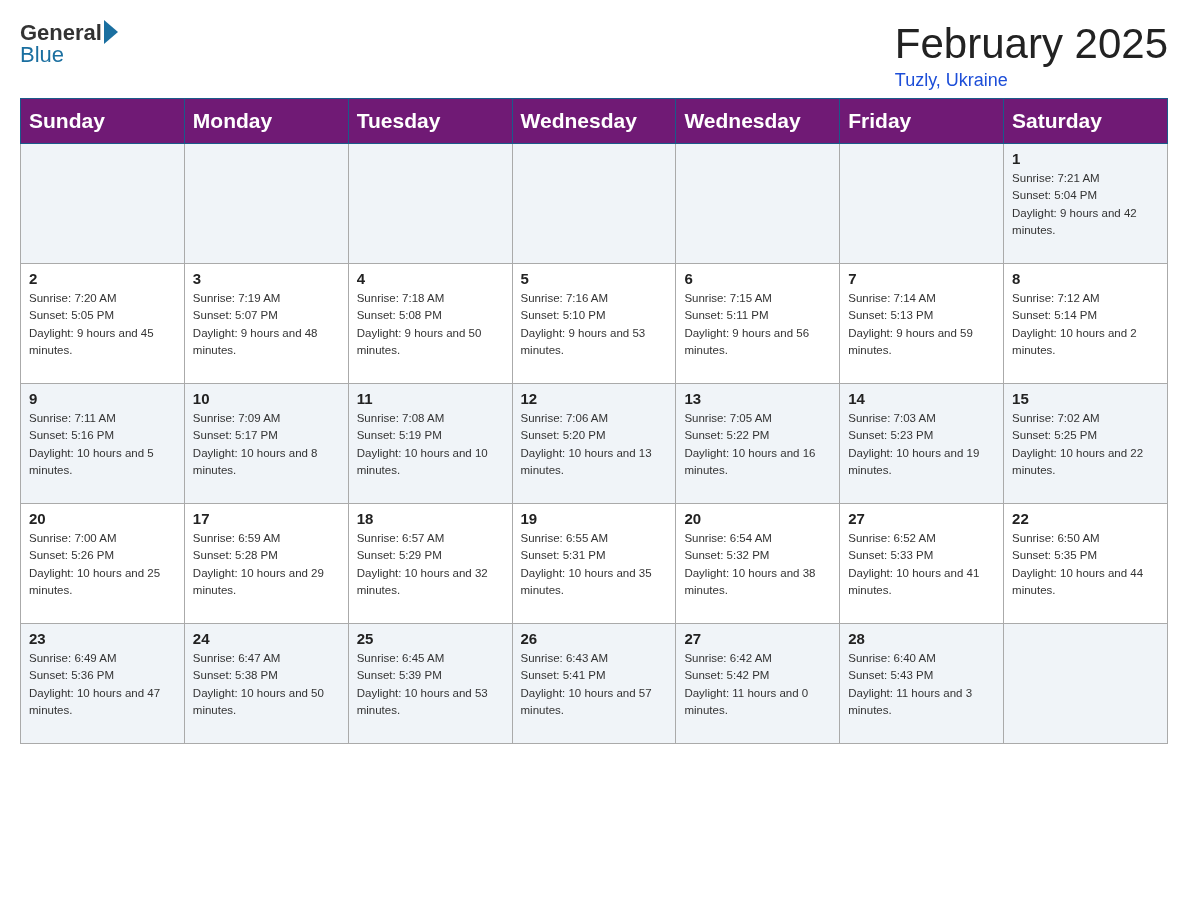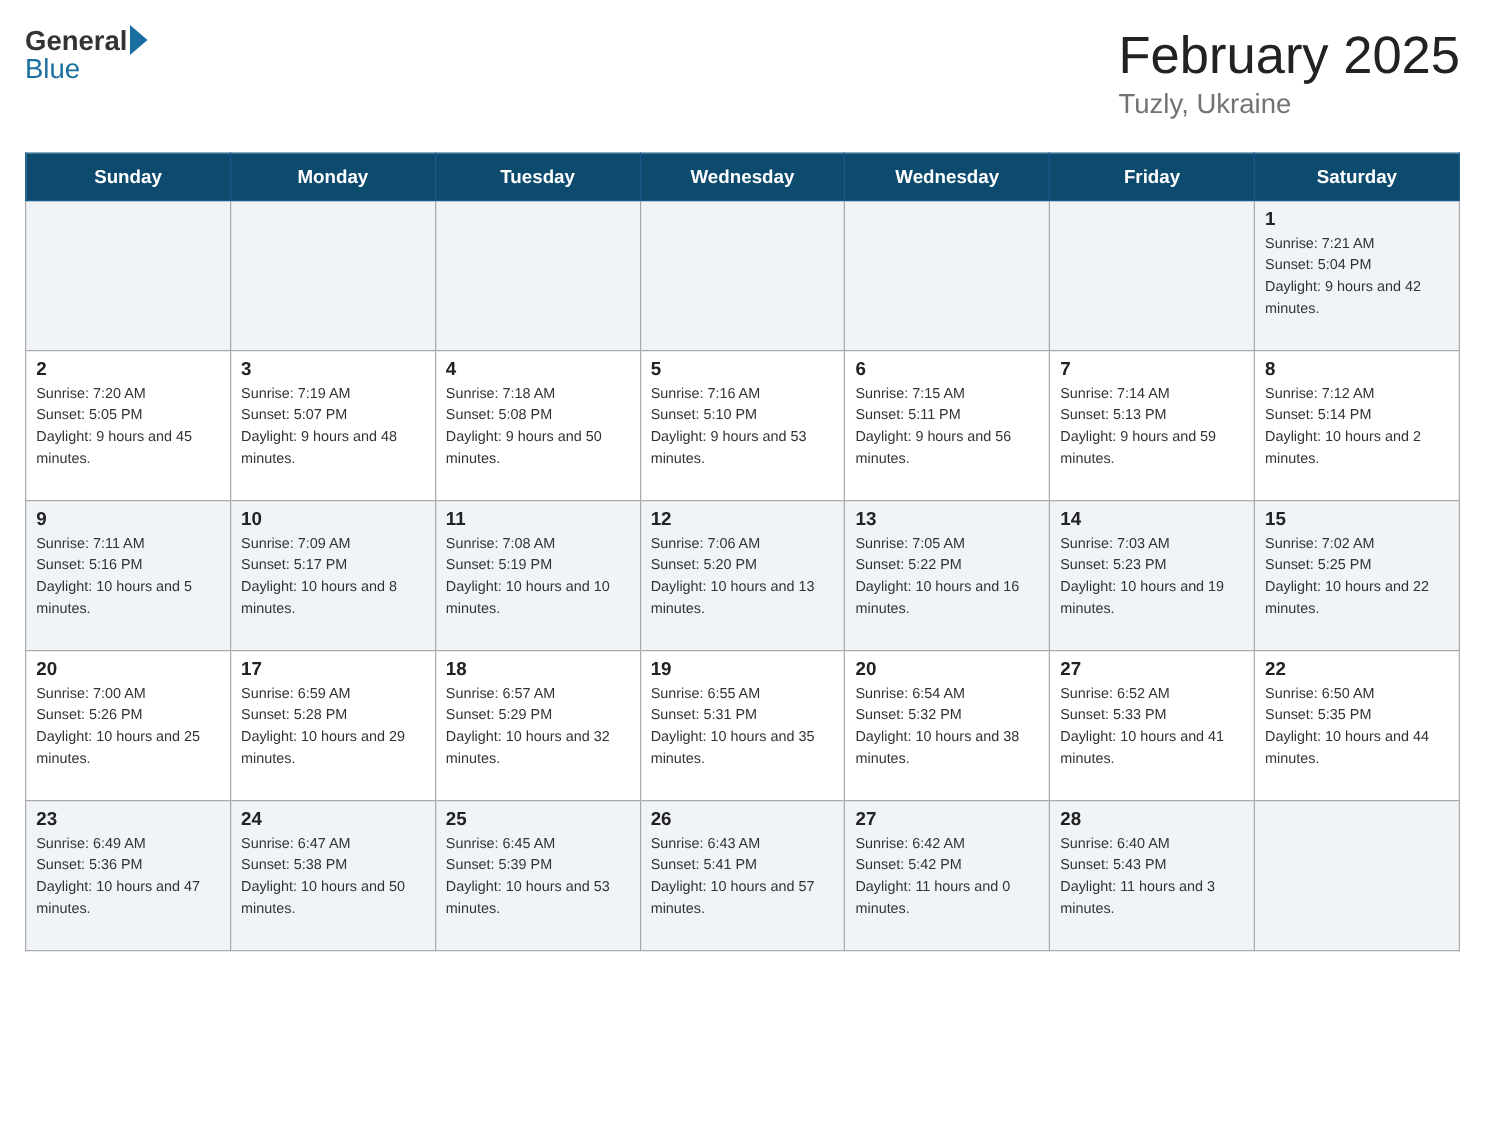--- a/index.html
+++ b/index.html
@@ -7,21 +7,21 @@
       font-family: Arial, sans-serif;
       background: #fff;
       padding: 20px;
       width: 1188px;
       min-height: 918px;
     }
     .header {
       display: flex;
       justify-content: space-between;
       align-items: flex-start;
-      margin-bottom: 26px;
+      margin-bottom: 7px;
     }
     .logo {
       display: flex;
       align-items: center;
       gap: 0;
     }
     .logo-text-general {
       font-size: 22px;
       font-weight: bold;
       color: #333;
@@ -45,36 +45,36 @@
     }
     .title-block {
       text-align: left;
     }
     .month-year {
       font-size: 42px;
       font-weight: normal;
       color: #222;
     }
     .location {
-      font-size: 22px;
-      color: #737373;
+      font-size: 18px;
+      color: #1d4ed8;
       margin-top: 2px;
     }
     .calendar {
       width: 100%;
       border-collapse: collapse;
       border: 1px solid #999;
     }
     .calendar th {
-      background-color: #0c4a6e;
+      background-color: #701a75;
       color: white;
-      font-size: 15px;
+      font-size: 21px;
       font-weight: bold;
       padding: 10px 8px;
-      text-align: center;
+      text-align: left;
       border: 1px solid #1a5a8a;
     }
     .calendar td {
       vertical-align: top;
       border: 1px solid #aaa;
       padding: 6px 8px;
       width: 14.28%;
       min-height: 100px;
       height: 120px;
     }

